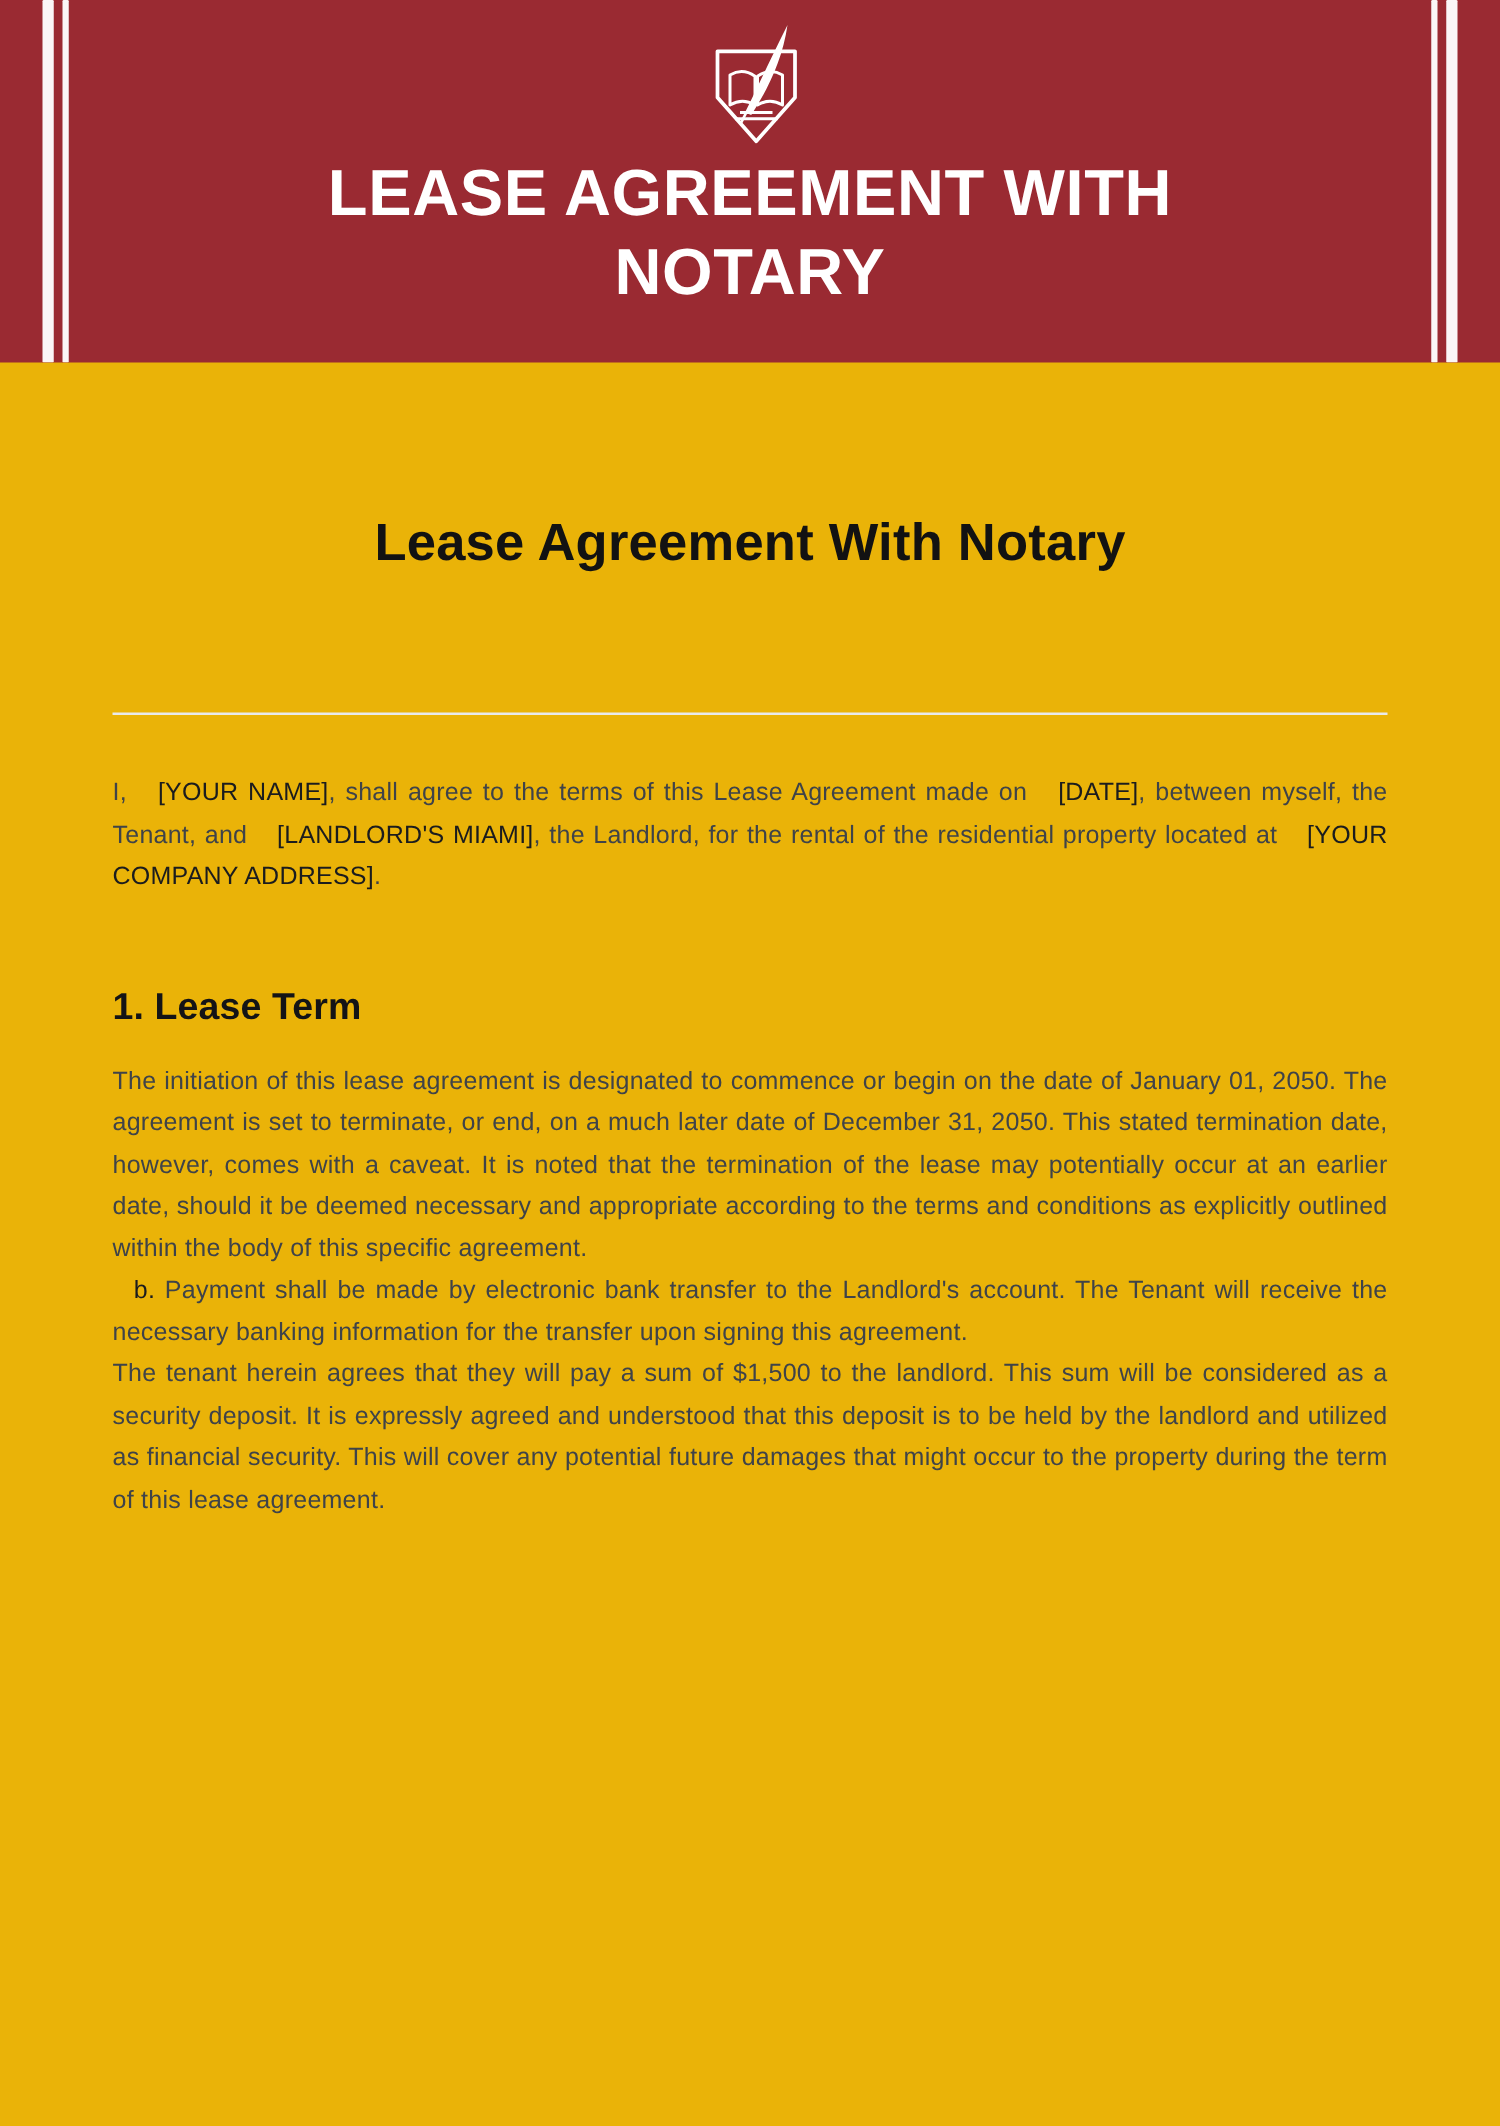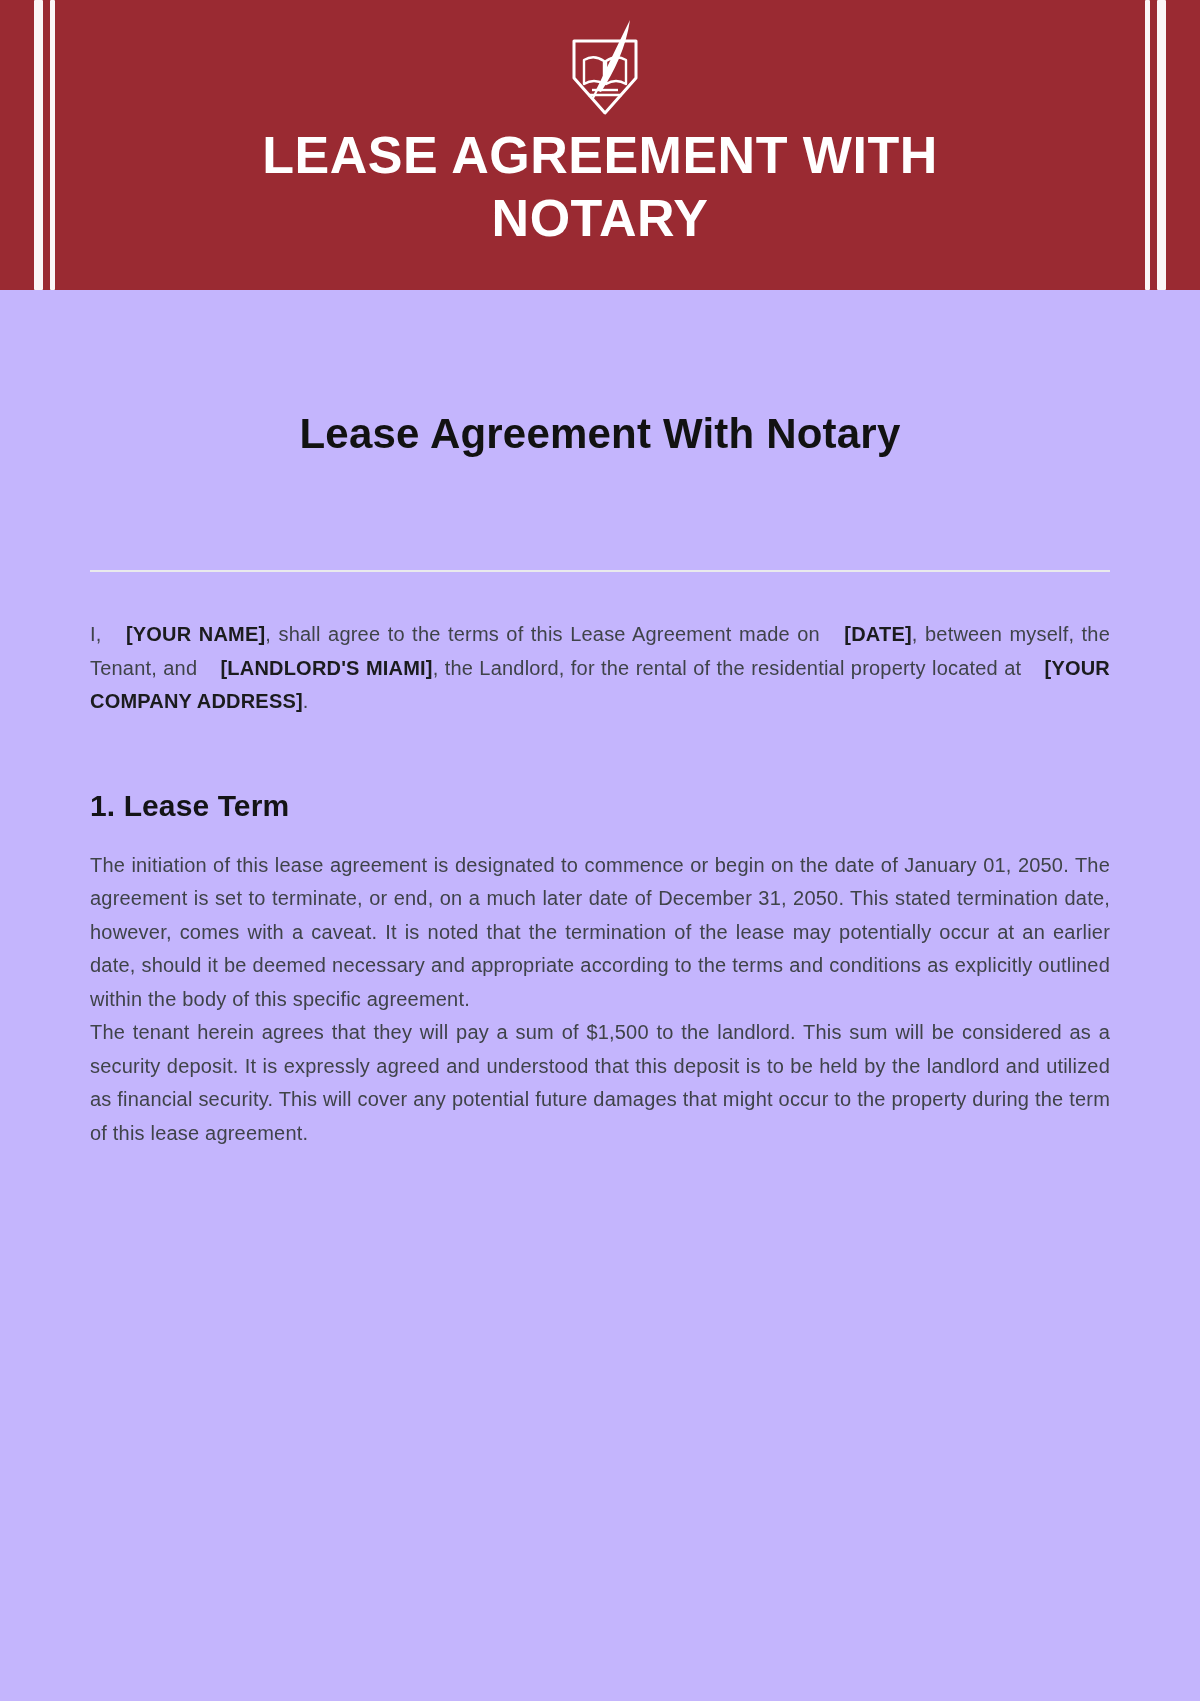--- a/index.html
+++ b/index.html
@@ -6,21 +6,21 @@
   html, body { background: #ffffff; }
   body {
     font-family: "Liberation Sans", "DejaVu Sans", sans-serif;
     -webkit-font-smoothing: antialiased;
   }
   .page {
     position: relative;
     width: 1200px;
     height: 1701px;
     margin: 0 auto;
-    background: #c4b5fd;
+    background: #eab308;
     overflow: hidden;
   }
 
   
   .banner {
     position: relative;
     width: 100%;
     height: 290px;
     background: var(--banner-red, #9a2a32);
     display: flex;
@@ -90,21 +90,21 @@
     margin-top: 46px;
   }
   .doc p {
     font-size: 20px;
     line-height: 33.5px;
     letter-spacing: 0.2px;
     text-align: justify;
     color: #3f4349;
   }
   .doc p strong {
-    font-weight: 700;
+    font-weight: 400;
     color: #1b1c1e;
     padding-left: 17px;
   }
   .doc h3 {
     margin: 70px 0 26px 0;
     color: #141416;
     font-size: 30px;
     font-weight: 700;
     letter-spacing: 0.1px;
   }
@@ -150,20 +150,21 @@
     <hr class="divider">
 
     <p class="intro"><span>I, </span><strong>[YOUR NAME]</strong><span>, shall agree to the terms of this Lease Agreement made on </span><strong>[DATE]</strong><span>, between myself, the Tenant, and </span><strong>[LANDLORD'S MIAMI]</strong><span>, the Landlord, for the rental of the residential property located at </span><strong>[YOUR COMPANY ADDRESS]</strong><span>.</span></p>
 
     <section>
       <h3>1. Lease Term</h3>
       <p><span>The initiation of this lease agreement is designated to commence or begin on the date of January 01, 2050. The agreement is set to terminate, or end, on a much later date of December 31, 2050. This stated termination date, however, comes with a caveat. It is noted that the termination of the lease may potentially occur at an earlier date, should it be deemed necessary and appropriate according to the terms and conditions as explicitly outlined within the body of this specific agreement.</span></p>
     </section>
 
     <section>
+      <p><strong>b.</strong><span> Payment shall be made by electronic bank transfer to the Landlord's account. The Tenant will receive the necessary banking information for the transfer upon signing this agreement.</span></p>
     </section>
 
     <section>
       <p><span>The tenant herein agrees that they will pay a sum of $1,500 to the landlord. This sum will be considered as a security deposit. It is expressly agreed and understood that this deposit is to be held by the landlord and utilized as financial security. This will cover any potential future damages that might occur to the property during the term of this lease agreement.</span></p>
     </section>
 
   </main>
 </div>
 
 </body></html>

